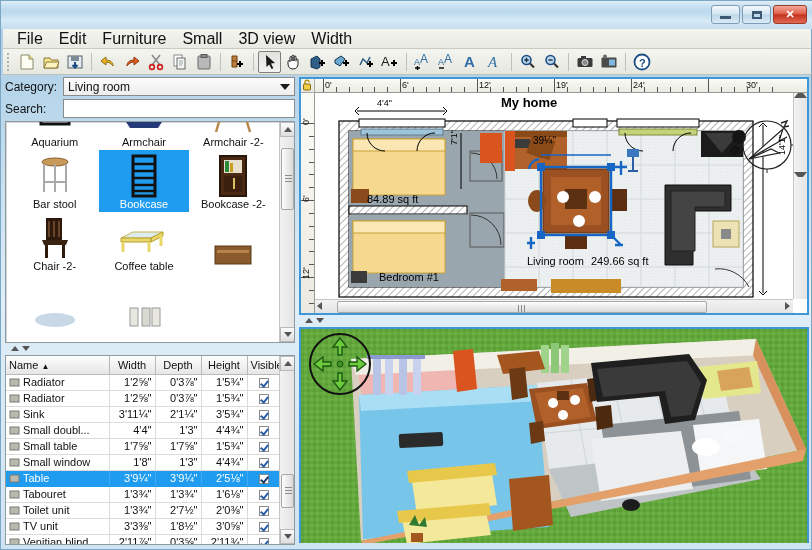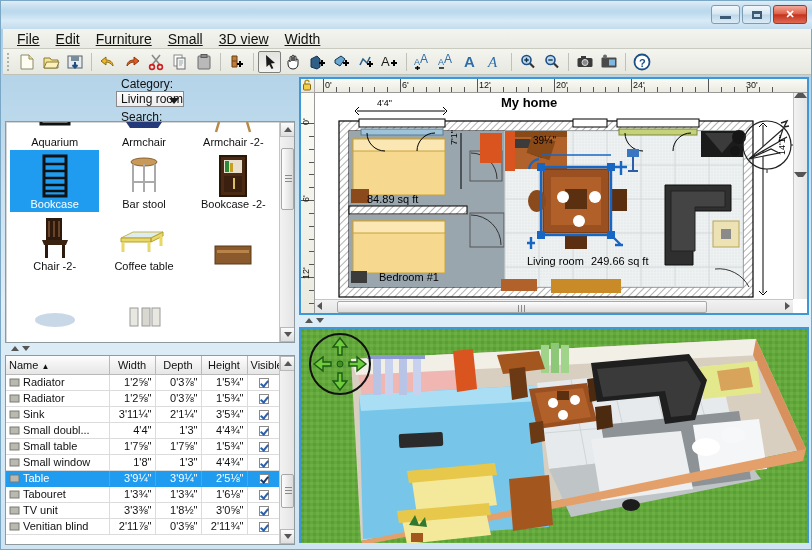--- a/index.html
+++ b/index.html
@@ -39,41 +39,41 @@
   .wbtn .minglyph{display:block;width:11px;height:3px;background:#3c5a74;margin-top:6px;}
   .wbtn .maxglyph{display:block;width:10px;height:8px;border:2px solid #3c5a74;border-top-width:3px;}
 
   
   #menubar {
     position:absolute; left:2px; top:28px; width:808px; height:20px;
     background: linear-gradient(180deg,#f3f4ef 0%, #e9eae2 100%);
     border-bottom:1px solid #c9cbc0;
     display:flex; align-items:center; padding-left:6px;
   }
-  .menuitem { padding:2px 8px; color:#111; font-size:14px; cursor:default;text-decoration:underline; }
+  .menuitem { padding:2px 8px; color:#111; font-size:16px; cursor:default; }
 
   
   #toolbar {
     position:absolute; left:2px; top:48px; width:808px; height:26px;
     background: linear-gradient(180deg,#f5f5f0 0%, #e6e7df 100%);
     border-bottom:1px solid #bfc2b6;
     display:flex; align-items:center; padding-left:4px;
   }
   #toolbar .grip{width:5px;height:18px;border-left:2px dotted #b0b2a8;margin-right:3px;}
   .tbtn {
     width:23px; height:22px; display:flex; align-items:center; justify-content:center;
     border:1px solid transparent; border-radius:2px; margin-right:1px;
   }
   .tbtn.pressed { border:1px solid #7f7f7f; background:linear-gradient(180deg,#e2e2de,#f4f4f0); }
   .tsep { width:1px; height:18px; background:#c0c2b8; margin:0 4px; }
 
   
   #leftpanel { position:absolute; left:4px; top:76px; width:290px; height:470px; }
   #catbar { width:100%; }
-  .row { display:flex; align-items:center; margin-bottom:3px;flex-direction:column; }
+  .row { display:flex; align-items:center; margin-bottom:3px; }
   .rowlabel { width:58px; font-size:12px; color:#111; }
   .combo {
     flex:1; height:19px; border:1px solid #8a8a8a;
     background:linear-gradient(180deg,#fcfcfc 0%,#ededed 100%);
     display:flex; align-items:center; position:relative; padding-left:4px;
     font-size:12px; color:#111;
   }
   .combo .arrow {
     position:absolute; right:4px; top:6px;
     border-left:5px solid transparent; border-right:5px solid transparent;
@@ -450,39 +450,39 @@
           <div class="cimg">
             <svg width="56" height="40" viewBox="0 0 56 40">
               <path d="M10 24c2-12 10-14 18-14s16 2 18 14" fill="none" stroke="#b88a4a" stroke-width="3"></path>
               <path d="M12 24h32" stroke="#d8c18a" stroke-width="4"></path>
               <path d="M14 26l-3 10M42 26l3 10" stroke="#b88a4a" stroke-width="2.5"></path>
             </svg>
           </div>
           <div class="clabel">Armchair -2-</div>
         </div>
 
-        <div class="catcell sel">
-          <div class="cimg">
-            <svg width="38" height="44" viewBox="0 0 38 44">
-              <rect x="8" y="2" width="22" height="40" fill="none" stroke="#111" stroke-width="3"></rect>
-              <path d="M8 10h22M8 17h22M8 24h22M8 31h22M8 37h22" stroke="#111" stroke-width="2.5"></path>
-            </svg>
-          </div>
-          <div class="clabel">Bookcase</div>
-        </div>
-
         <div class="catcell">
           <div class="cimg">
             <svg width="40" height="44" viewBox="0 0 40 44">
               <ellipse cx="20" cy="8" rx="13" ry="4" fill="#c89a5a" stroke="#8a6030"></ellipse>
               <path d="M9 10v28M31 10v28M20 10v28" stroke="#aaa" stroke-width="2"></path>
               <path d="M9 28h22" stroke="#aaa" stroke-width="2"></path>
             </svg>
           </div>
           <div class="clabel">Bar stool</div>
+        </div>
+
+        <div class="catcell sel">
+          <div class="cimg">
+            <svg width="38" height="44" viewBox="0 0 38 44">
+              <rect x="8" y="2" width="22" height="40" fill="none" stroke="#111" stroke-width="3"></rect>
+              <path d="M8 10h22M8 17h22M8 24h22M8 31h22M8 37h22" stroke="#111" stroke-width="2.5"></path>
+            </svg>
+          </div>
+          <div class="clabel">Bookcase</div>
         </div>
 
         <div class="catcell">
           <div class="cimg">
             <svg width="38" height="44" viewBox="0 0 38 44">
               <rect x="6" y="2" width="26" height="40" fill="#4a2a12" stroke="#2b1708" stroke-width="2"></rect>
               <rect x="10" y="6" width="18" height="13" fill="#e8e0cc"></rect>
               <rect x="11" y="7" width="4" height="11" fill="#2a8a3a"></rect>
               <rect x="16" y="9" width="3" height="9" fill="#c8a020"></rect>
               <rect x="10" y="22" width="18" height="16" fill="#3b2010"></rect>
@@ -648,20 +648,29 @@
                     <rect x="1" y="2" width="9" height="7" fill="#b9b9b0" stroke="#7a7a72"></rect>
                   </svg></span><span>Tabouret</span></td>
               <td class="num">1'3¾"</td>
               <td class="num">1'3¾"</td>
               <td class="num">1'6⅛"</td>
               <td class="vis"><span class="chk"></span></td>
             </tr>
             <tr>
               <td><span class="ficon"><svg width="11" height="11" viewBox="0 0 11 11">
                     <rect x="1" y="2" width="9" height="7" fill="#b9b9b0" stroke="#7a7a72"></rect>
+                  </svg></span><span>Toilet unit</span></td>
+              <td class="num">1'3¾"</td>
+              <td class="num">2'7½"</td>
+              <td class="num">2'0⅜"</td>
+              <td class="vis"><span class="chk"></span></td>
+            </tr>
+            <tr>
+              <td><span class="ficon"><svg width="11" height="11" viewBox="0 0 11 11">
+                    <rect x="1" y="2" width="9" height="7" fill="#b9b9b0" stroke="#7a7a72"></rect>
                   </svg></span><span>TV unit</span></td>
               <td class="num">3'3⅜"</td>
               <td class="num">1'8½"</td>
               <td class="num">3'0⅝"</td>
               <td class="vis"><span class="chk"></span></td>
             </tr>
             <tr>
               <td><span class="ficon"><svg width="11" height="11" viewBox="0 0 11 11">
                     <rect x="1" y="2" width="9" height="7" fill="#b9b9b0" stroke="#7a7a72"></rect>
                   </svg></span><span>Venitian blind</span></td>
@@ -714,21 +723,21 @@
           <div class="rtick" style="left: 136.333px; top: 8px; width: 1px; height: 5px;"></div>
           <div class="rtick" style="left: 149.167px; top: 8px; width: 1px; height: 5px;"></div>
           <div class="rtick" style="left: 162px; top: 0px; width: 1px; height: 13px;"></div>
           <div class="rlab" style="left: 164px; top: 1px;">12'</div>
           <div class="rtick" style="left: 174.833px; top: 8px; width: 1px; height: 5px;"></div>
           <div class="rtick" style="left: 187.667px; top: 8px; width: 1px; height: 5px;"></div>
           <div class="rtick" style="left: 200.5px; top: 8px; width: 1px; height: 5px;"></div>
           <div class="rtick" style="left: 213.333px; top: 8px; width: 1px; height: 5px;"></div>
           <div class="rtick" style="left: 226.167px; top: 8px; width: 1px; height: 5px;"></div>
           <div class="rtick" style="left: 239px; top: 0px; width: 1px; height: 13px;"></div>
-          <div class="rlab" style="left: 241px; top: 1px;">20'</div>
+          <div class="rlab" style="left: 241px; top: 1px;">19'</div>
           <div class="rtick" style="left: 251.833px; top: 8px; width: 1px; height: 5px;"></div>
           <div class="rtick" style="left: 264.667px; top: 8px; width: 1px; height: 5px;"></div>
           <div class="rtick" style="left: 277.5px; top: 8px; width: 1px; height: 5px;"></div>
           <div class="rtick" style="left: 290.333px; top: 8px; width: 1px; height: 5px;"></div>
           <div class="rtick" style="left: 303.167px; top: 8px; width: 1px; height: 5px;"></div>
           <div class="rtick" style="left: 316px; top: 0px; width: 1px; height: 13px;"></div>
           <div class="rlab" style="left: 318px; top: 1px;">24'</div>
           <div class="rtick" style="left: 328.833px; top: 8px; width: 1px; height: 5px;"></div>
           <div class="rtick" style="left: 341.667px; top: 8px; width: 1px; height: 5px;"></div>
           <div class="rtick" style="left: 354.5px; top: 8px; width: 1px; height: 5px;"></div>

